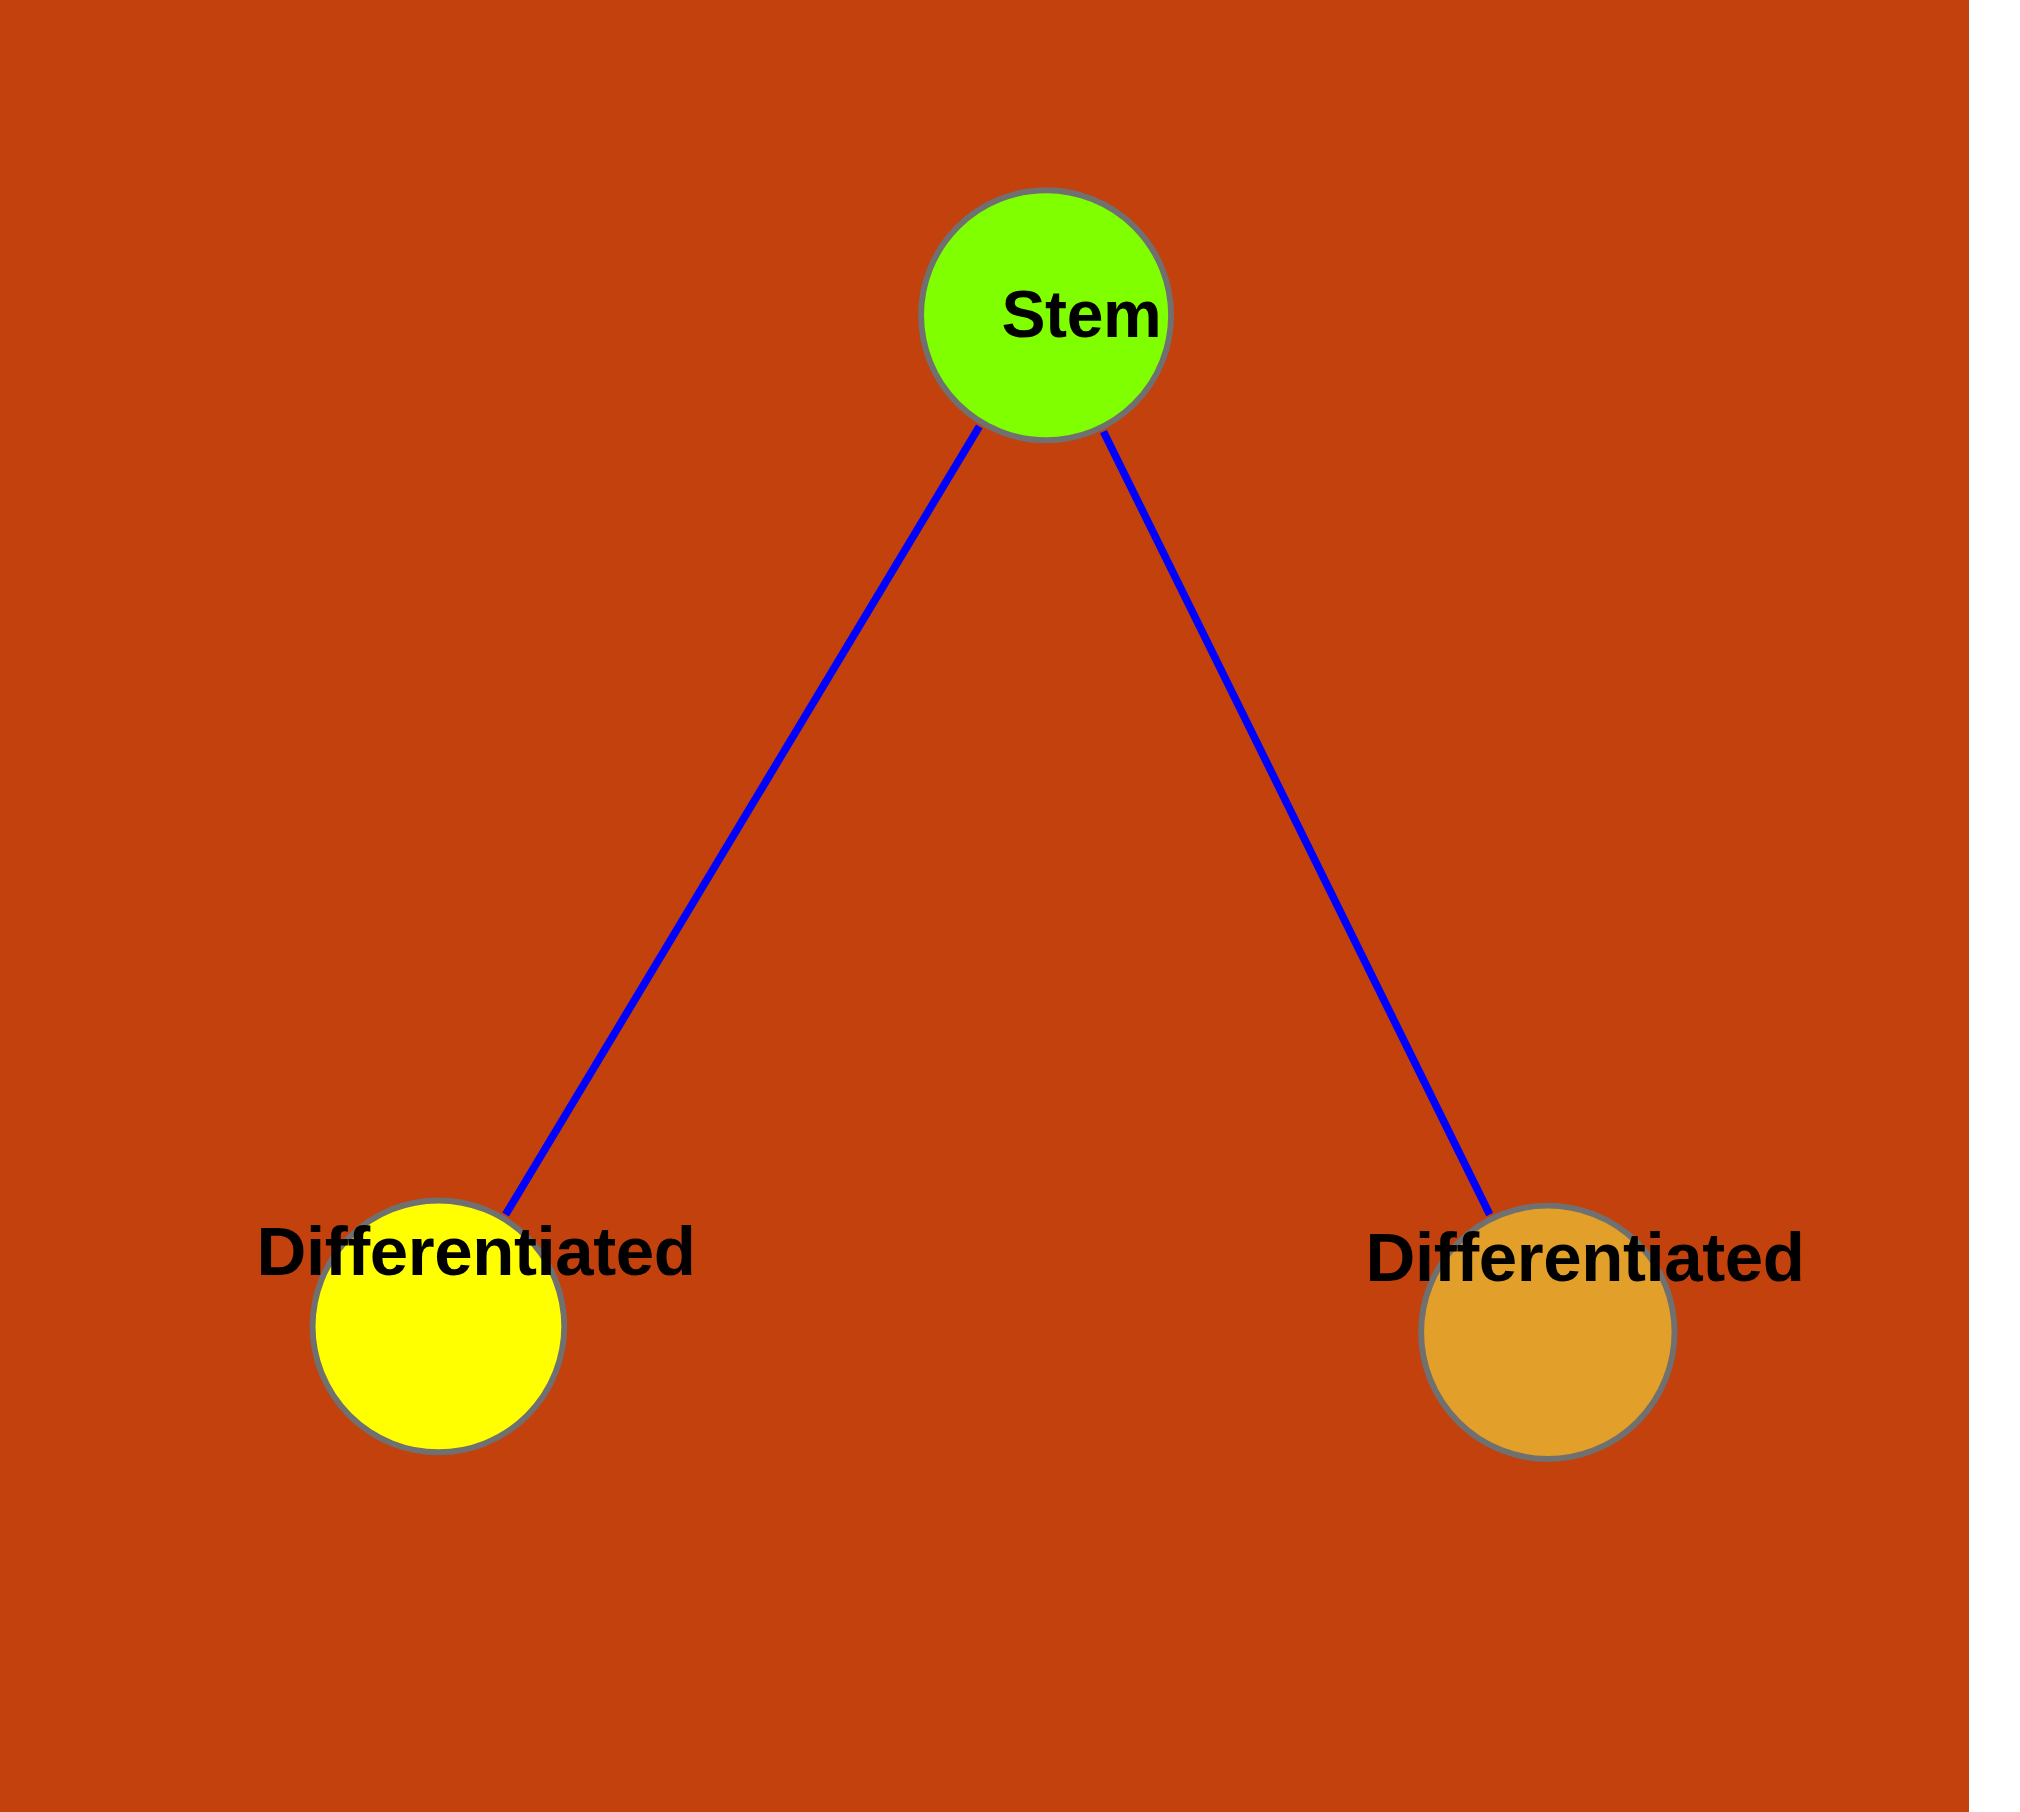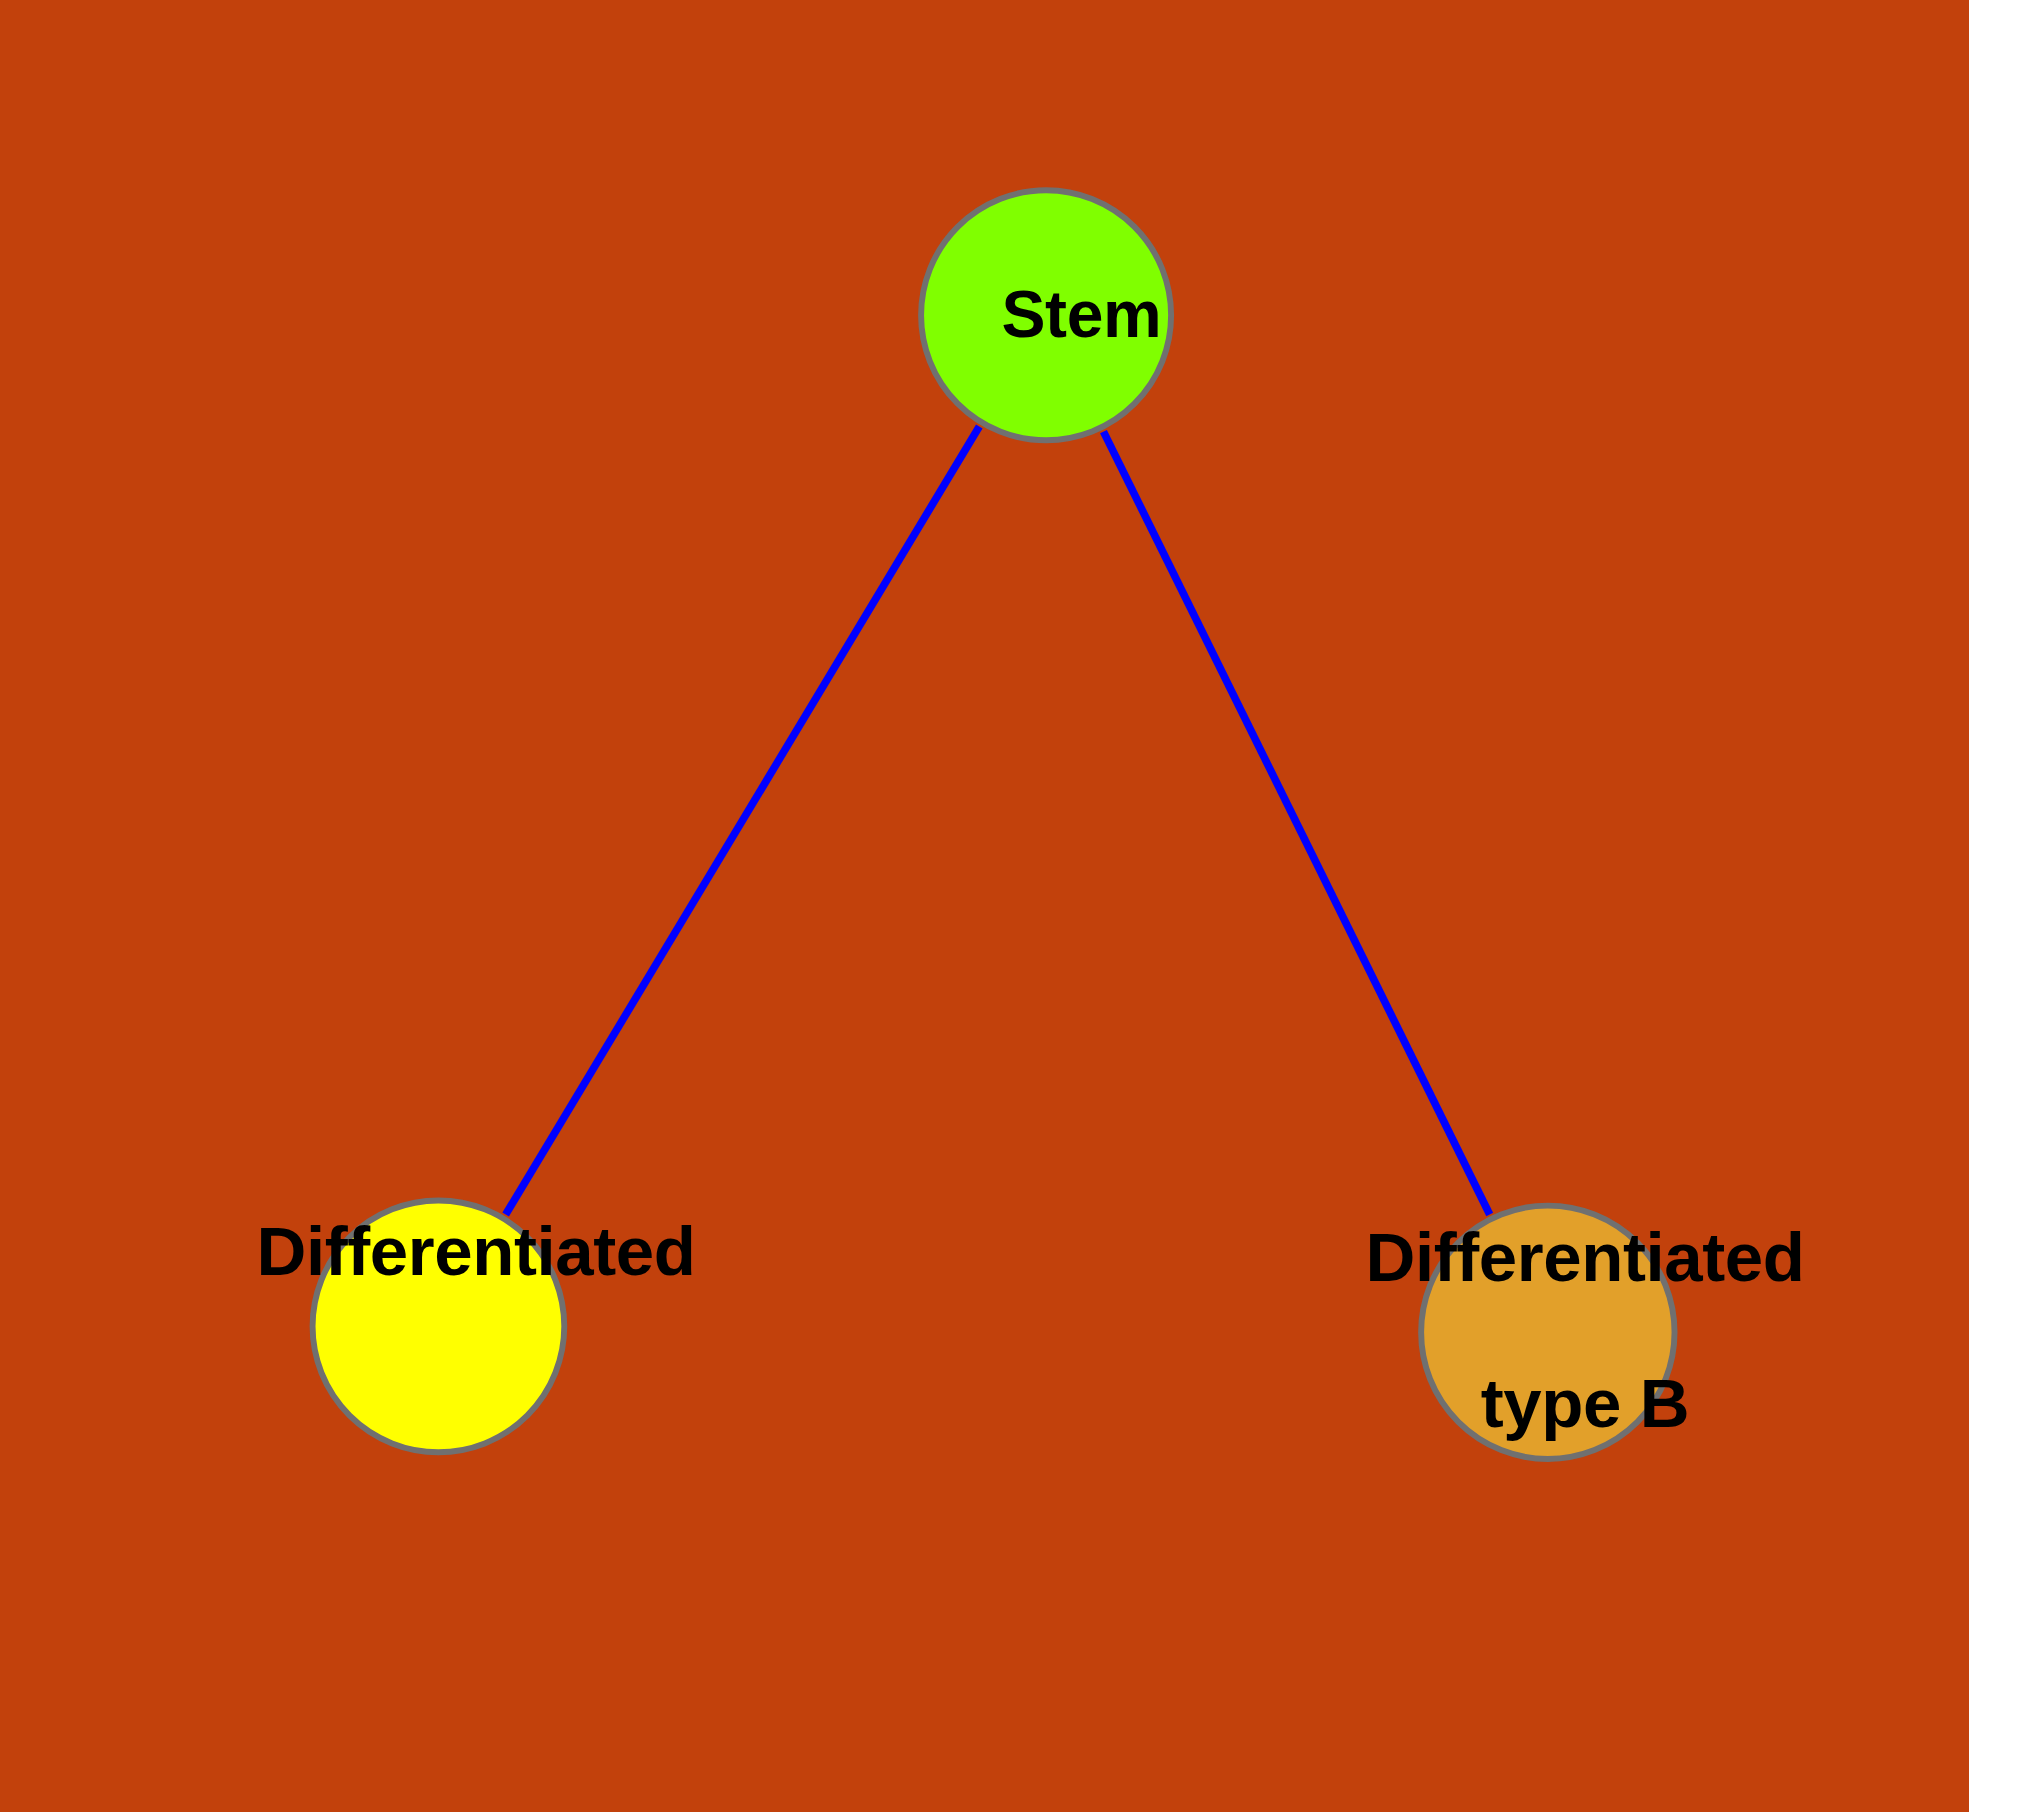--- a/index.html
+++ b/index.html
@@ -68,17 +68,16 @@
   <div class="node-label lbl-stem" style="left: 537px; top: 210px; width: 1017px;">
     <span>Stem</span>
   </div>
 
   <div class="node-label lbl-two-line" style="left: -70px; top: 1142px; width: 1017px;">
     <span>Differentiated</span><br>
   </div>
 
   <div class="node-label lbl-two-line" style="left: 1039px; top: 1148px; width: 1017px;">
     <span>Differentiated</span><br>
-    <span>type B</span>
   </div>
 
 </div>
 
 
 </body></html>

